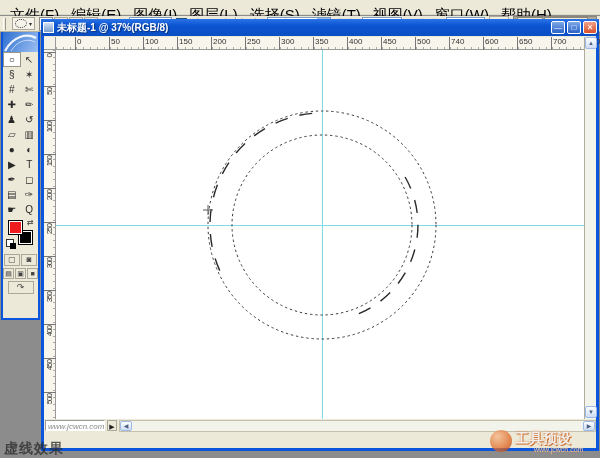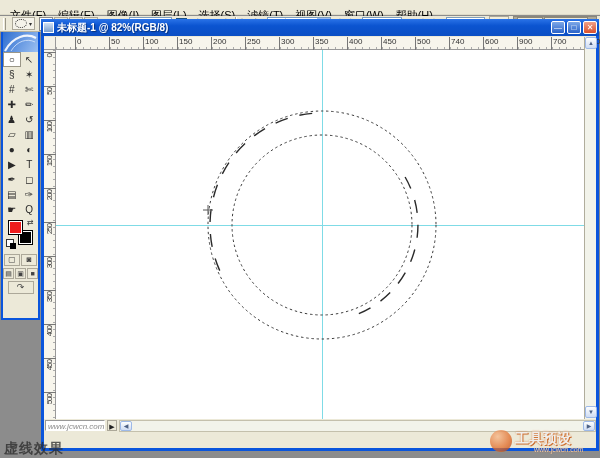--- a/index.html
+++ b/index.html
@@ -1,21 +1,21 @@
 <!DOCTYPE html>
 <html><head>
 <meta charset="utf-8">
 <style>
   * { margin:0; padding:0; box-sizing:border-box; }
   html,body { width:600px; height:458px; overflow:hidden; }
   body { position:relative; background:#8c8c8c; font-family:"Liberation Sans","DejaVu Sans",sans-serif; font-size:11px; color:#000; }
 
   
   .menubar { position:absolute; left:0; top:0; width:600px; height:15px; background:#ece9d8; display:flex; align-items:center; padding-left:4px; border-bottom:1px solid #dedbc8; }
-  .menu-item { padding:1px 6px; font-size:11px; white-space:nowrap; cursor:default;margin-top:16px; }
+  .menu-item { padding:1px 6px; font-size:15px; white-space:nowrap; cursor:default;margin-top:16px; }
   .optionsbar { position:absolute; left:0; top:16px; width:600px; height:16px; background:#ece9d8; border-bottom:1px solid #b8b4a0; display:flex; align-items:center; gap:4px; padding:0 3px; font-size:10px; }
   .grip { width:3px; height:12px; border-left:1px solid #fff; border-right:1px solid #9a9687; margin-right:2px; }
   .tool-preset { display:flex; align-items:center; gap:2px; padding:1px 2px; border:1px solid #aca899; background:#f5f3ea; }
   .ellipse-ic { width:12px; height:9px; border:1px dotted #333; border-radius:50%; }
   .dd-arrow { font-size:6px; color:#333; }
   .selmode-group { display:flex; gap:1px; }
   .selmode-btn { width:14px; height:14px; border:1px solid #aca899; background:#ece9d8; font-size:9px; line-height:12px; text-align:center; color:#444; }
   .selmode-btn.pressed { background:#fff; border-color:#888; }
   .opt-label { white-space:nowrap; }
   .opt-input { height:13px; border:1px solid #7f9db9; background:#fff; font-size:9px; padding:0 2px; display:flex; align-items:center; }
@@ -233,21 +233,21 @@
       <span class="screen-btn">▤</span>
       <span class="screen-btn">▣</span>
       <span class="screen-btn">■</span>
     </div>
   <div class="ir-btn" id="irbtn">↷</div>
 </div>
 
 <div class="docwin">
   <div class="titlebar">
     <span class="doc-ic"></span>
-    <span class="title-text">未标题-1 @ 82%(RGB/8)</span>
+    <span class="title-text">未标题-1 @ 37%(RGB/8)</span>
     <span class="winbtns">
       <span class="winbtn">—</span>
       <span class="winbtn">□</span>
       <span class="winbtn close">✕</span>
     </span>
   </div>
 
   <div class="ruler-corner"></div>
   <div class="hruler" id="hruler">
       <span class="h-tick" style="left: 19px;"></span>
@@ -270,21 +270,21 @@
       <span class="h-lab" style="left: 293px;">400</span>
       <span class="h-tick" style="left: 325px;"></span>
       <span class="h-lab" style="left: 327px;">450</span>
       <span class="h-tick" style="left: 359px;"></span>
       <span class="h-lab" style="left: 361px;">500</span>
       <span class="h-tick" style="left: 393px;"></span>
       <span class="h-lab" style="left: 395px;">740</span>
       <span class="h-tick" style="left: 427px;"></span>
       <span class="h-lab" style="left: 429px;">600</span>
       <span class="h-tick" style="left: 461px;"></span>
-      <span class="h-lab" style="left: 463px;">900</span>
+      <span class="h-lab" style="left: 463px;">650</span>
       <span class="h-tick" style="left: 495px;"></span>
       <span class="h-lab" style="left: 497px;">700</span>
       <span class="h-tick" style="left: 529px;"></span>
       <span class="h-lab" style="left: 531px;">750</span>
     </div>
   <div class="vruler" id="vruler">
       <span class="v-tick" style="top: 2px;"></span>
       <span class="v-lab" style="top: 4px;">0</span>
       <span class="v-tick" style="top: 36px;"></span>
       <span class="v-lab" style="top: 38px;">50</span>

